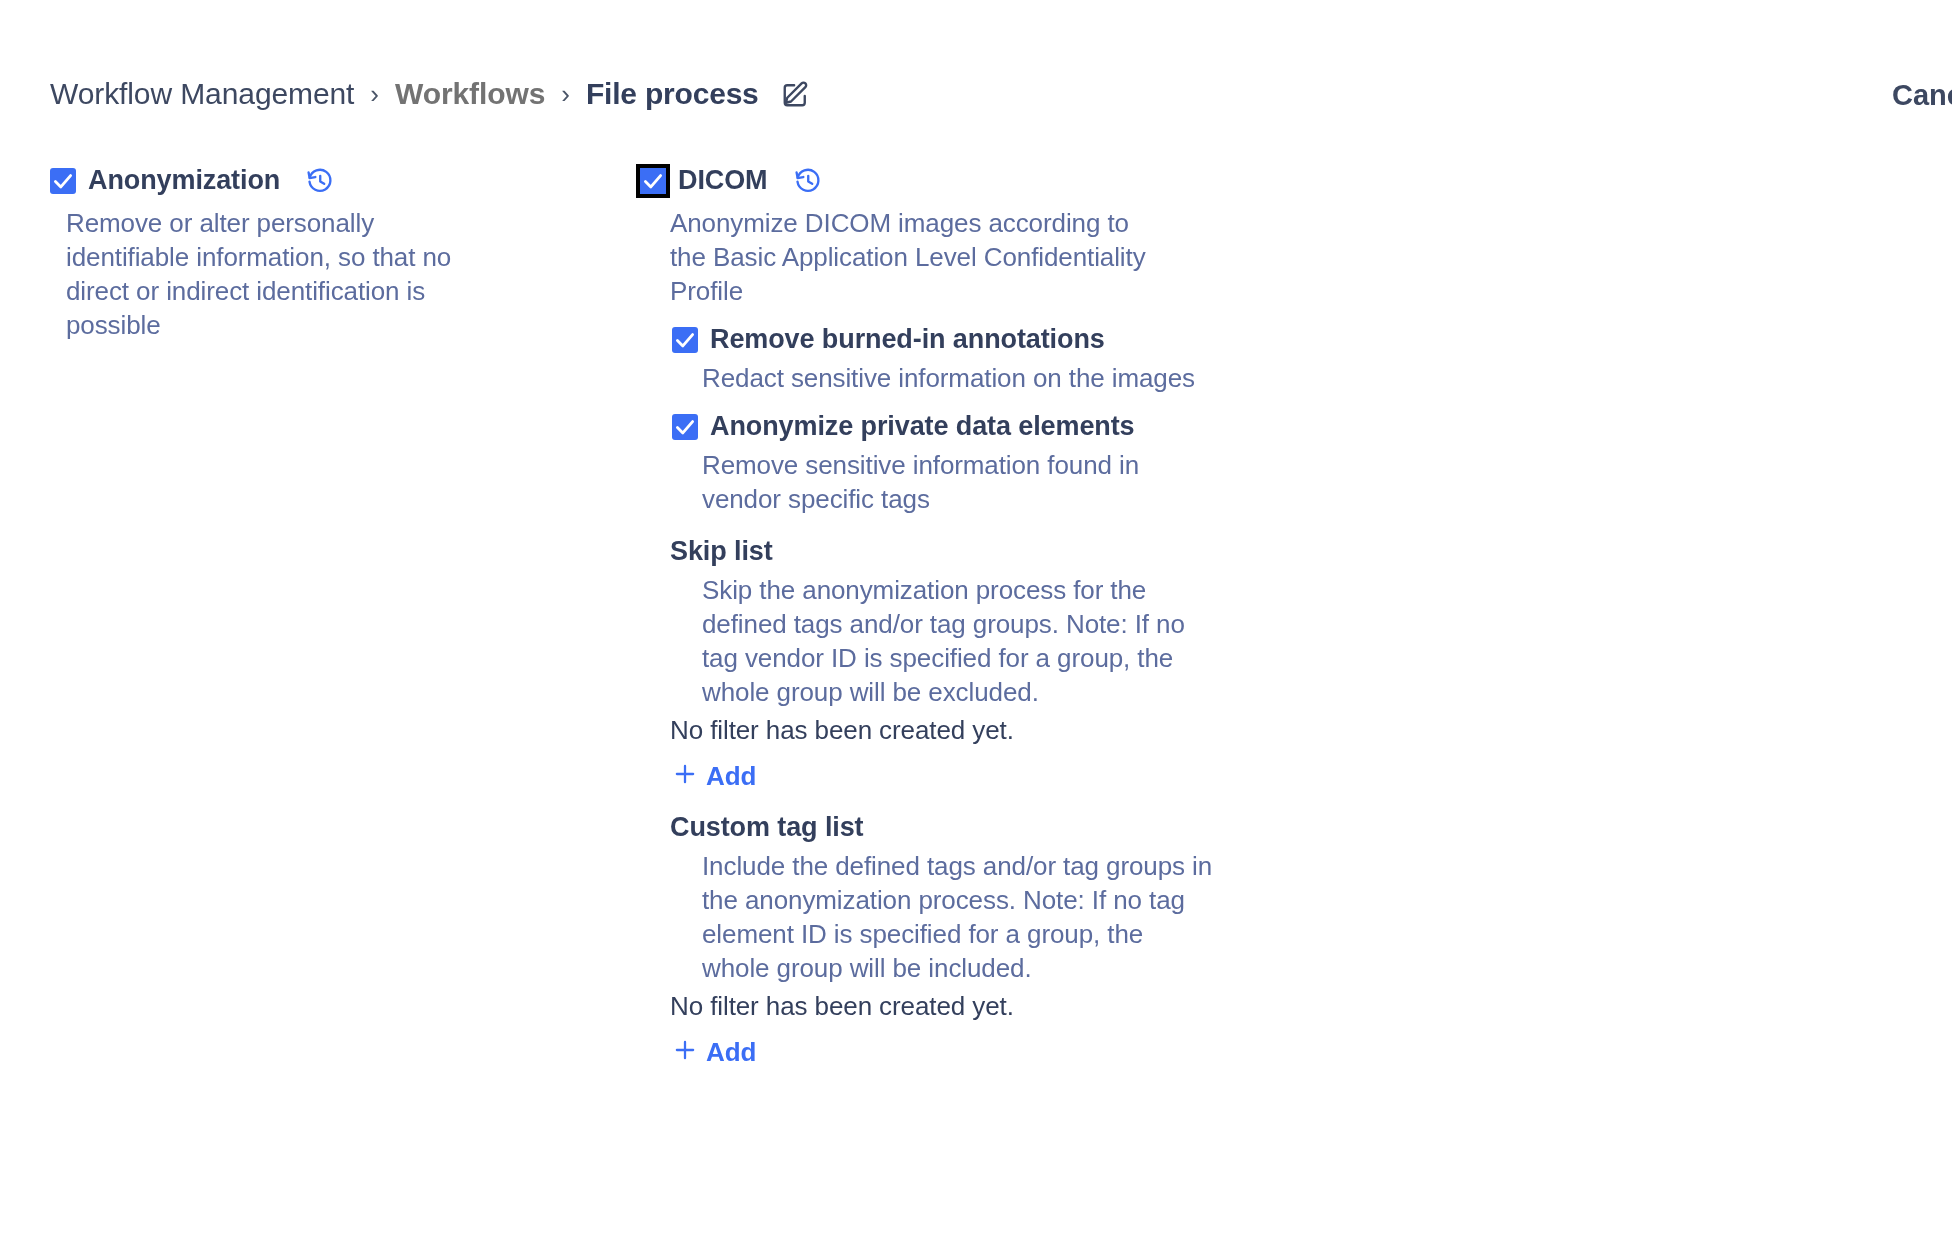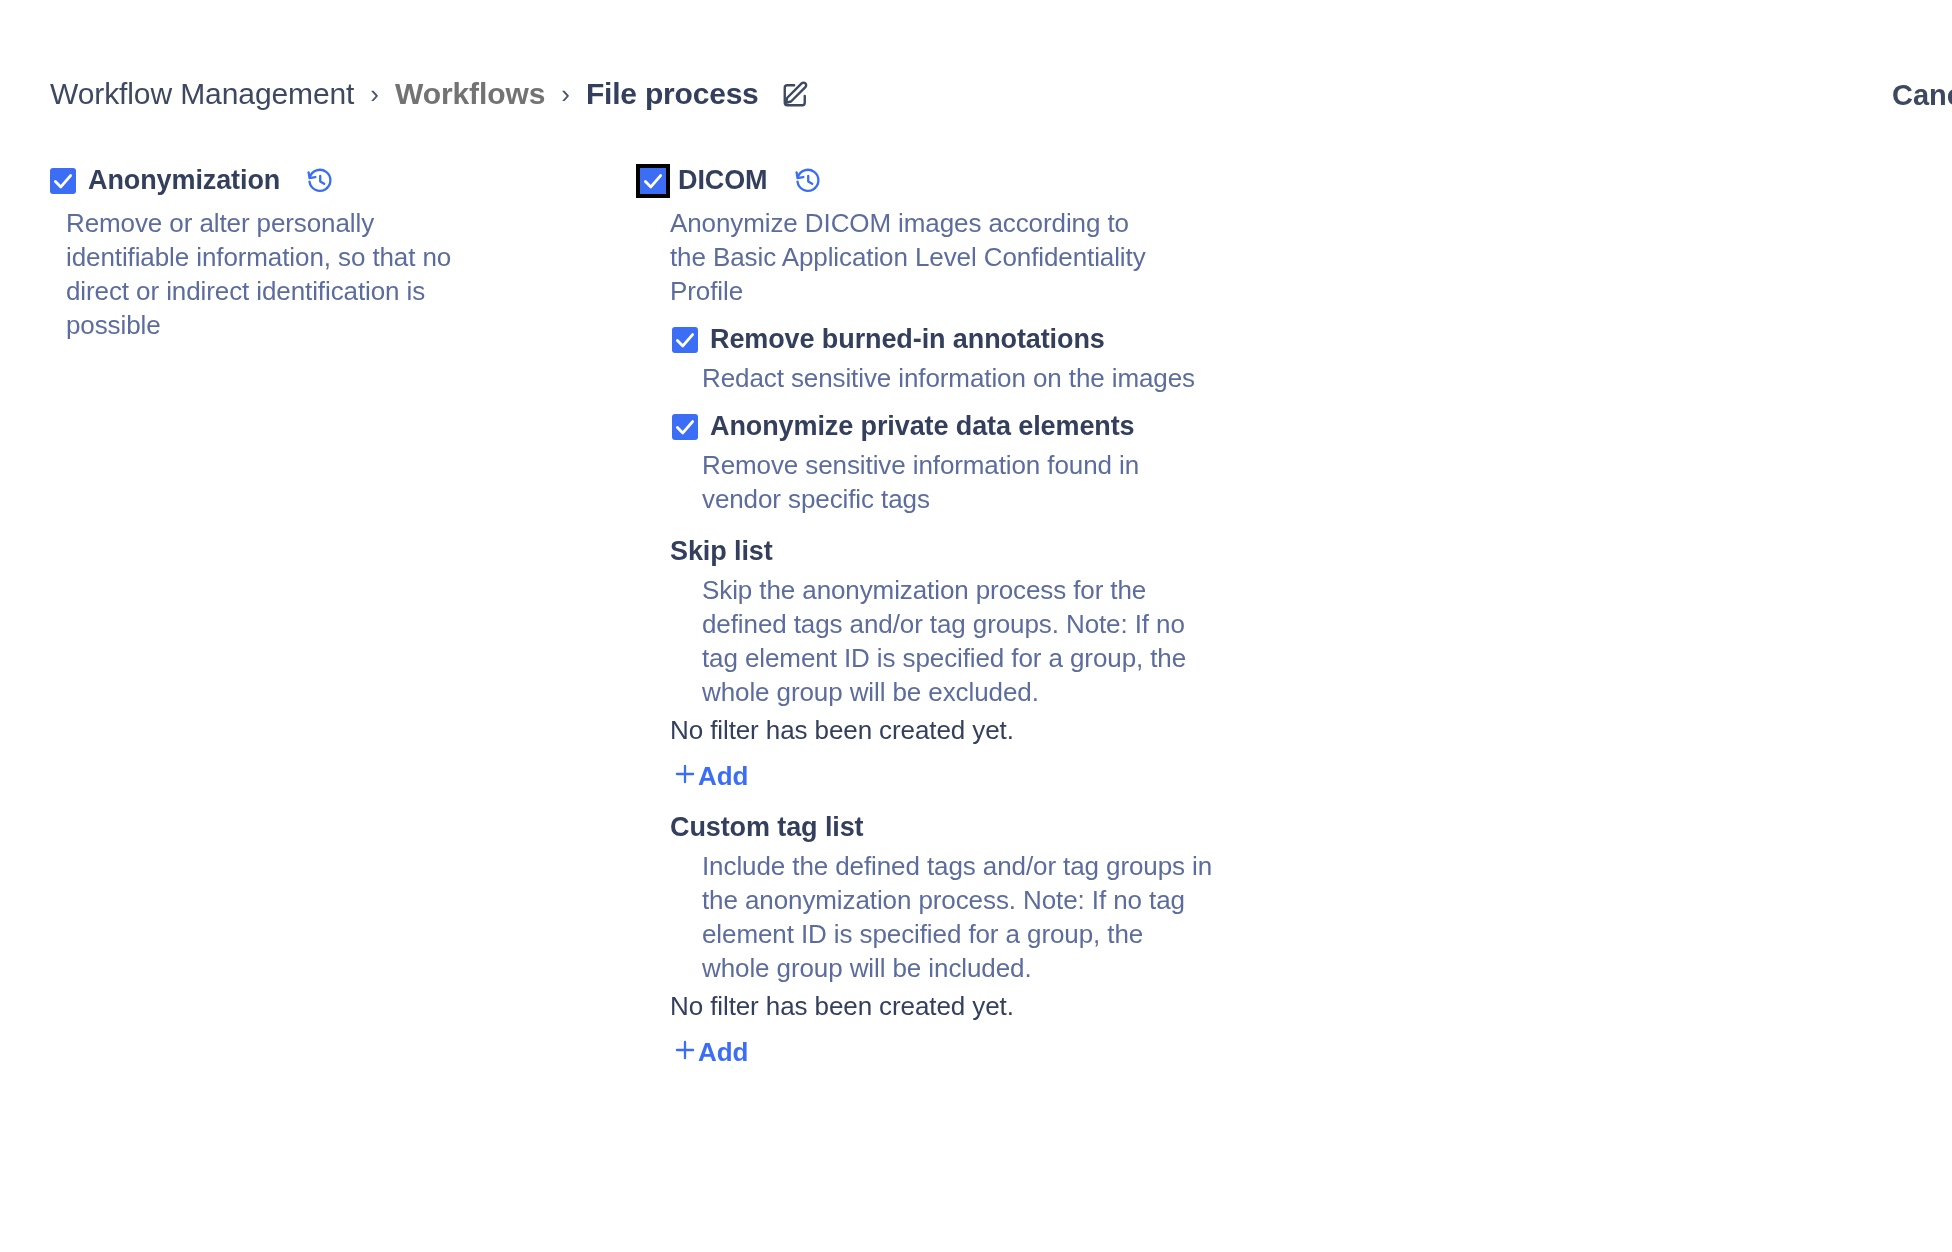--- a/index.html
+++ b/index.html
@@ -180,21 +180,21 @@
     margin-left: 30px;
     font-size: 26px;
     color: #333f5c;
     letter-spacing: -0.1px;
   }
   .add-link {
     margin-top: 14px;
     margin-left: 32px;
     display: inline-flex;
     align-items: center;
-    gap: 0;
+    gap: 8px;
     cursor: pointer;
   }
   .add-plus {
     color: #3b6ef5;
     font-size: 32px;
     line-height: 1;
     font-weight: 400;
   }
   .add-text {
     color: #3b6ef5;
@@ -281,21 +281,21 @@
         <svg width="26" height="26" viewBox="0 0 24 24" fill="none" stroke="#ffffff" stroke-width="2.6" stroke-linecap="round" stroke-linejoin="round">
           <polyline points="5,12.5 10,17.5 19,7"></polyline>
         </svg>
       </span>
       <span class="cb-label">Anonymize private data elements</span>
     </div>
     <div class="desc desc-sub">Remove sensitive information found in vendor specific tags</div>
 
     
     <div class="section-title">Skip list</div>
-    <div class="section-desc">Skip the anonymization process for the defined tags and/or tag groups. Note: If no tag element ID is specified for a group, the whole group will be excluded.</div>
+    <div class="section-desc">Skip the anonymization process for the defined tags and/or tag groups. Note: If no tag vendor ID is specified for a group, the whole group will be excluded.</div>
     <div class="empty-text">No filter has been created yet.</div>
     <div class="add-link">
       <span class="add-plus">
         <svg width="26" height="26" viewBox="0 0 24 24" fill="none" stroke="#3b6ef5" stroke-width="2.1" stroke-linecap="round">
           <line x1="12" y1="4.5" x2="12" y2="19.5"></line>
           <line x1="4.5" y1="12" x2="19.5" y2="12"></line>
         </svg>
       </span>
       <span class="add-text">Add</span>
     </div>

